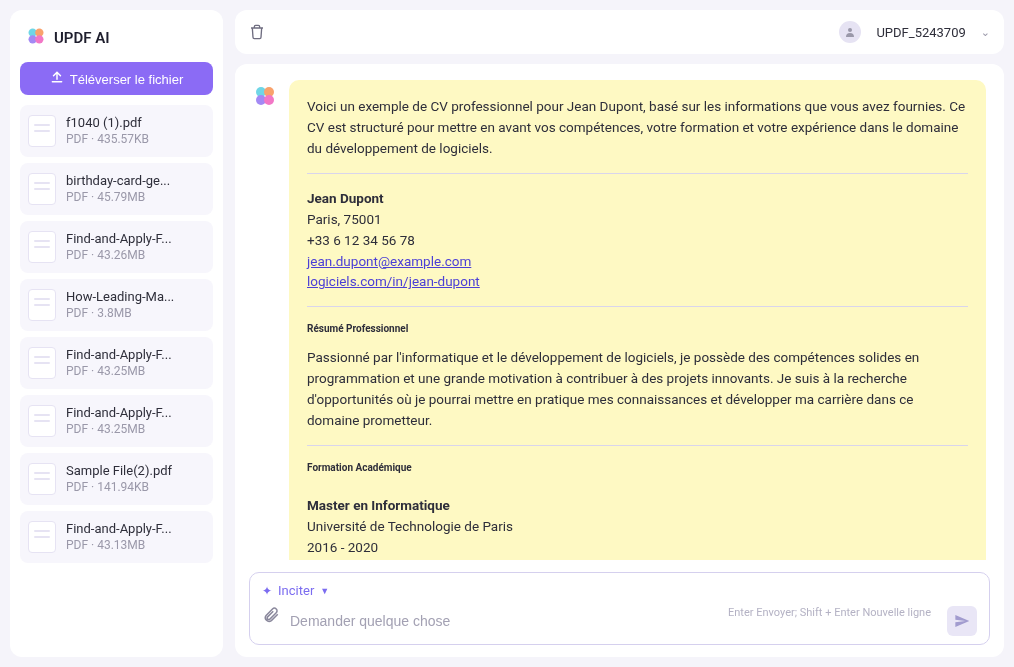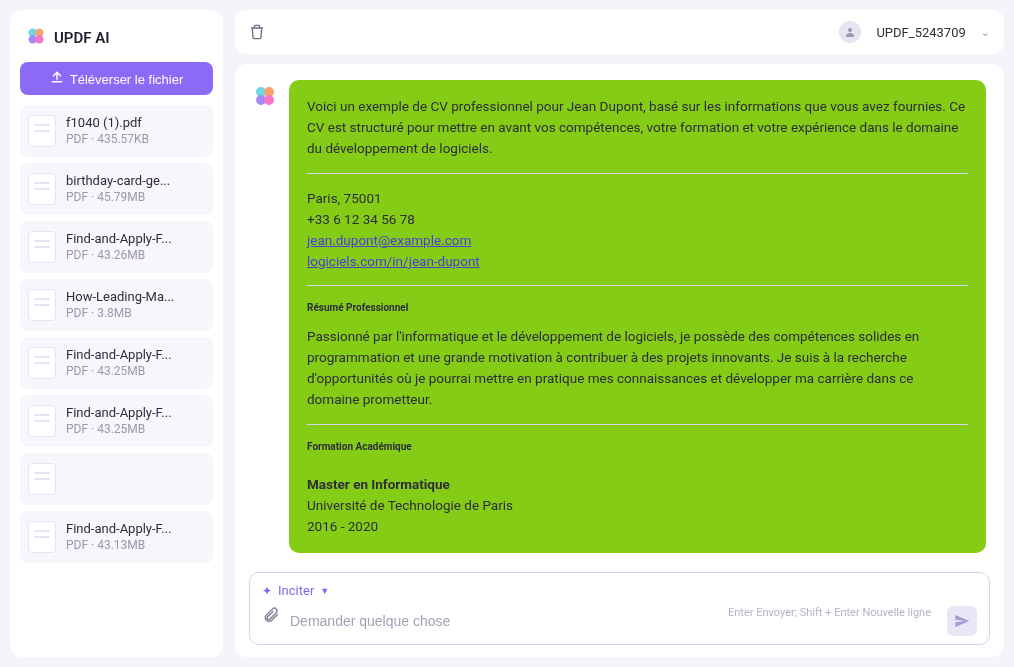--- a/index.html
+++ b/index.html
@@ -156,21 +156,21 @@
   gap: 12px;
 }
 .msg-avatar {
   width: 24px;
   height: 24px;
   flex-shrink: 0;
   margin-top: 4px;
 }
 .msg-body {
   flex: 1;
-  background: #84cc16;
+  background: #fef9c3;
   border-radius: 10px;
   padding: 16px 18px;
   font-size: 13.5px;
   line-height: 1.55;
   color: #2e2e3a;
 }
 .msg-intro { margin-bottom: 12px; }
 .divider { border: none; border-top: 1px solid #d9d5ec; margin: 14px 0; }
 .cv-name { font-weight: 700; }
 .cv-link { color: #4b3fd6; text-decoration: underline; cursor: pointer; }
@@ -297,20 +297,24 @@
       </div>
     <div class="file-item">
         <div class="file-icon"></div>
         <div class="file-info">
           <div class="file-name">Find-and-Apply-F...</div>
           <div class="file-meta">PDF · 43.25MB</div>
         </div>
       </div>
     <div class="file-item">
         <div class="file-icon"></div>
+        <div class="file-info">
+          <div class="file-name">Sample File(2).pdf</div>
+          <div class="file-meta">PDF · 141.94KB</div>
+        </div>
       </div>
     <div class="file-item">
         <div class="file-icon"></div>
         <div class="file-info">
           <div class="file-name">Find-and-Apply-F...</div>
           <div class="file-meta">PDF · 43.13MB</div>
         </div>
       </div>
   </div>
 </div>
@@ -341,20 +345,21 @@
           <svg viewBox="0 0 24 24">
               <circle cx="8" cy="8" r="5" fill="#6fd6e6"></circle>
               <circle cx="16" cy="8" r="5" fill="#f9a26c"></circle>
               <circle cx="8" cy="16" r="5" fill="#a389f4"></circle>
               <circle cx="16" cy="16" r="5" fill="#f277c6"></circle>
             </svg>
         </div>
         <div class="msg-body">
           <div class="msg-intro">Voici un exemple de CV professionnel pour Jean Dupont, basé sur les informations que vous avez fournies. Ce CV est structuré pour mettre en avant vos compétences, votre formation et votre expérience dans le domaine du développement de logiciels.</div>
           <hr class="divider">
+          <div class="cv-name">Jean Dupont</div>
           <div>Paris, 75001</div>
           <div>+33 6 12 34 56 78</div>
           <div><a class="cv-link">jean.dupont@example.com</a></div>
           <div><a class="cv-link">logiciels.com/in/jean-dupont</a></div>
           <hr class="divider">
           <div class="section-title">Résumé Professionnel</div>
           <div>Passionné par l'informatique et le développement de logiciels, je possède des compétences solides en programmation et une grande motivation à contribuer à des projets innovants. Je suis à la recherche d'opportunités où je pourrai mettre en pratique mes connaissances et développer ma carrière dans ce domaine prometteur.</div>
           <hr class="divider">
           <div class="section-title">Formation Académique</div>
           <div class="degree">Master en Informatique</div>

